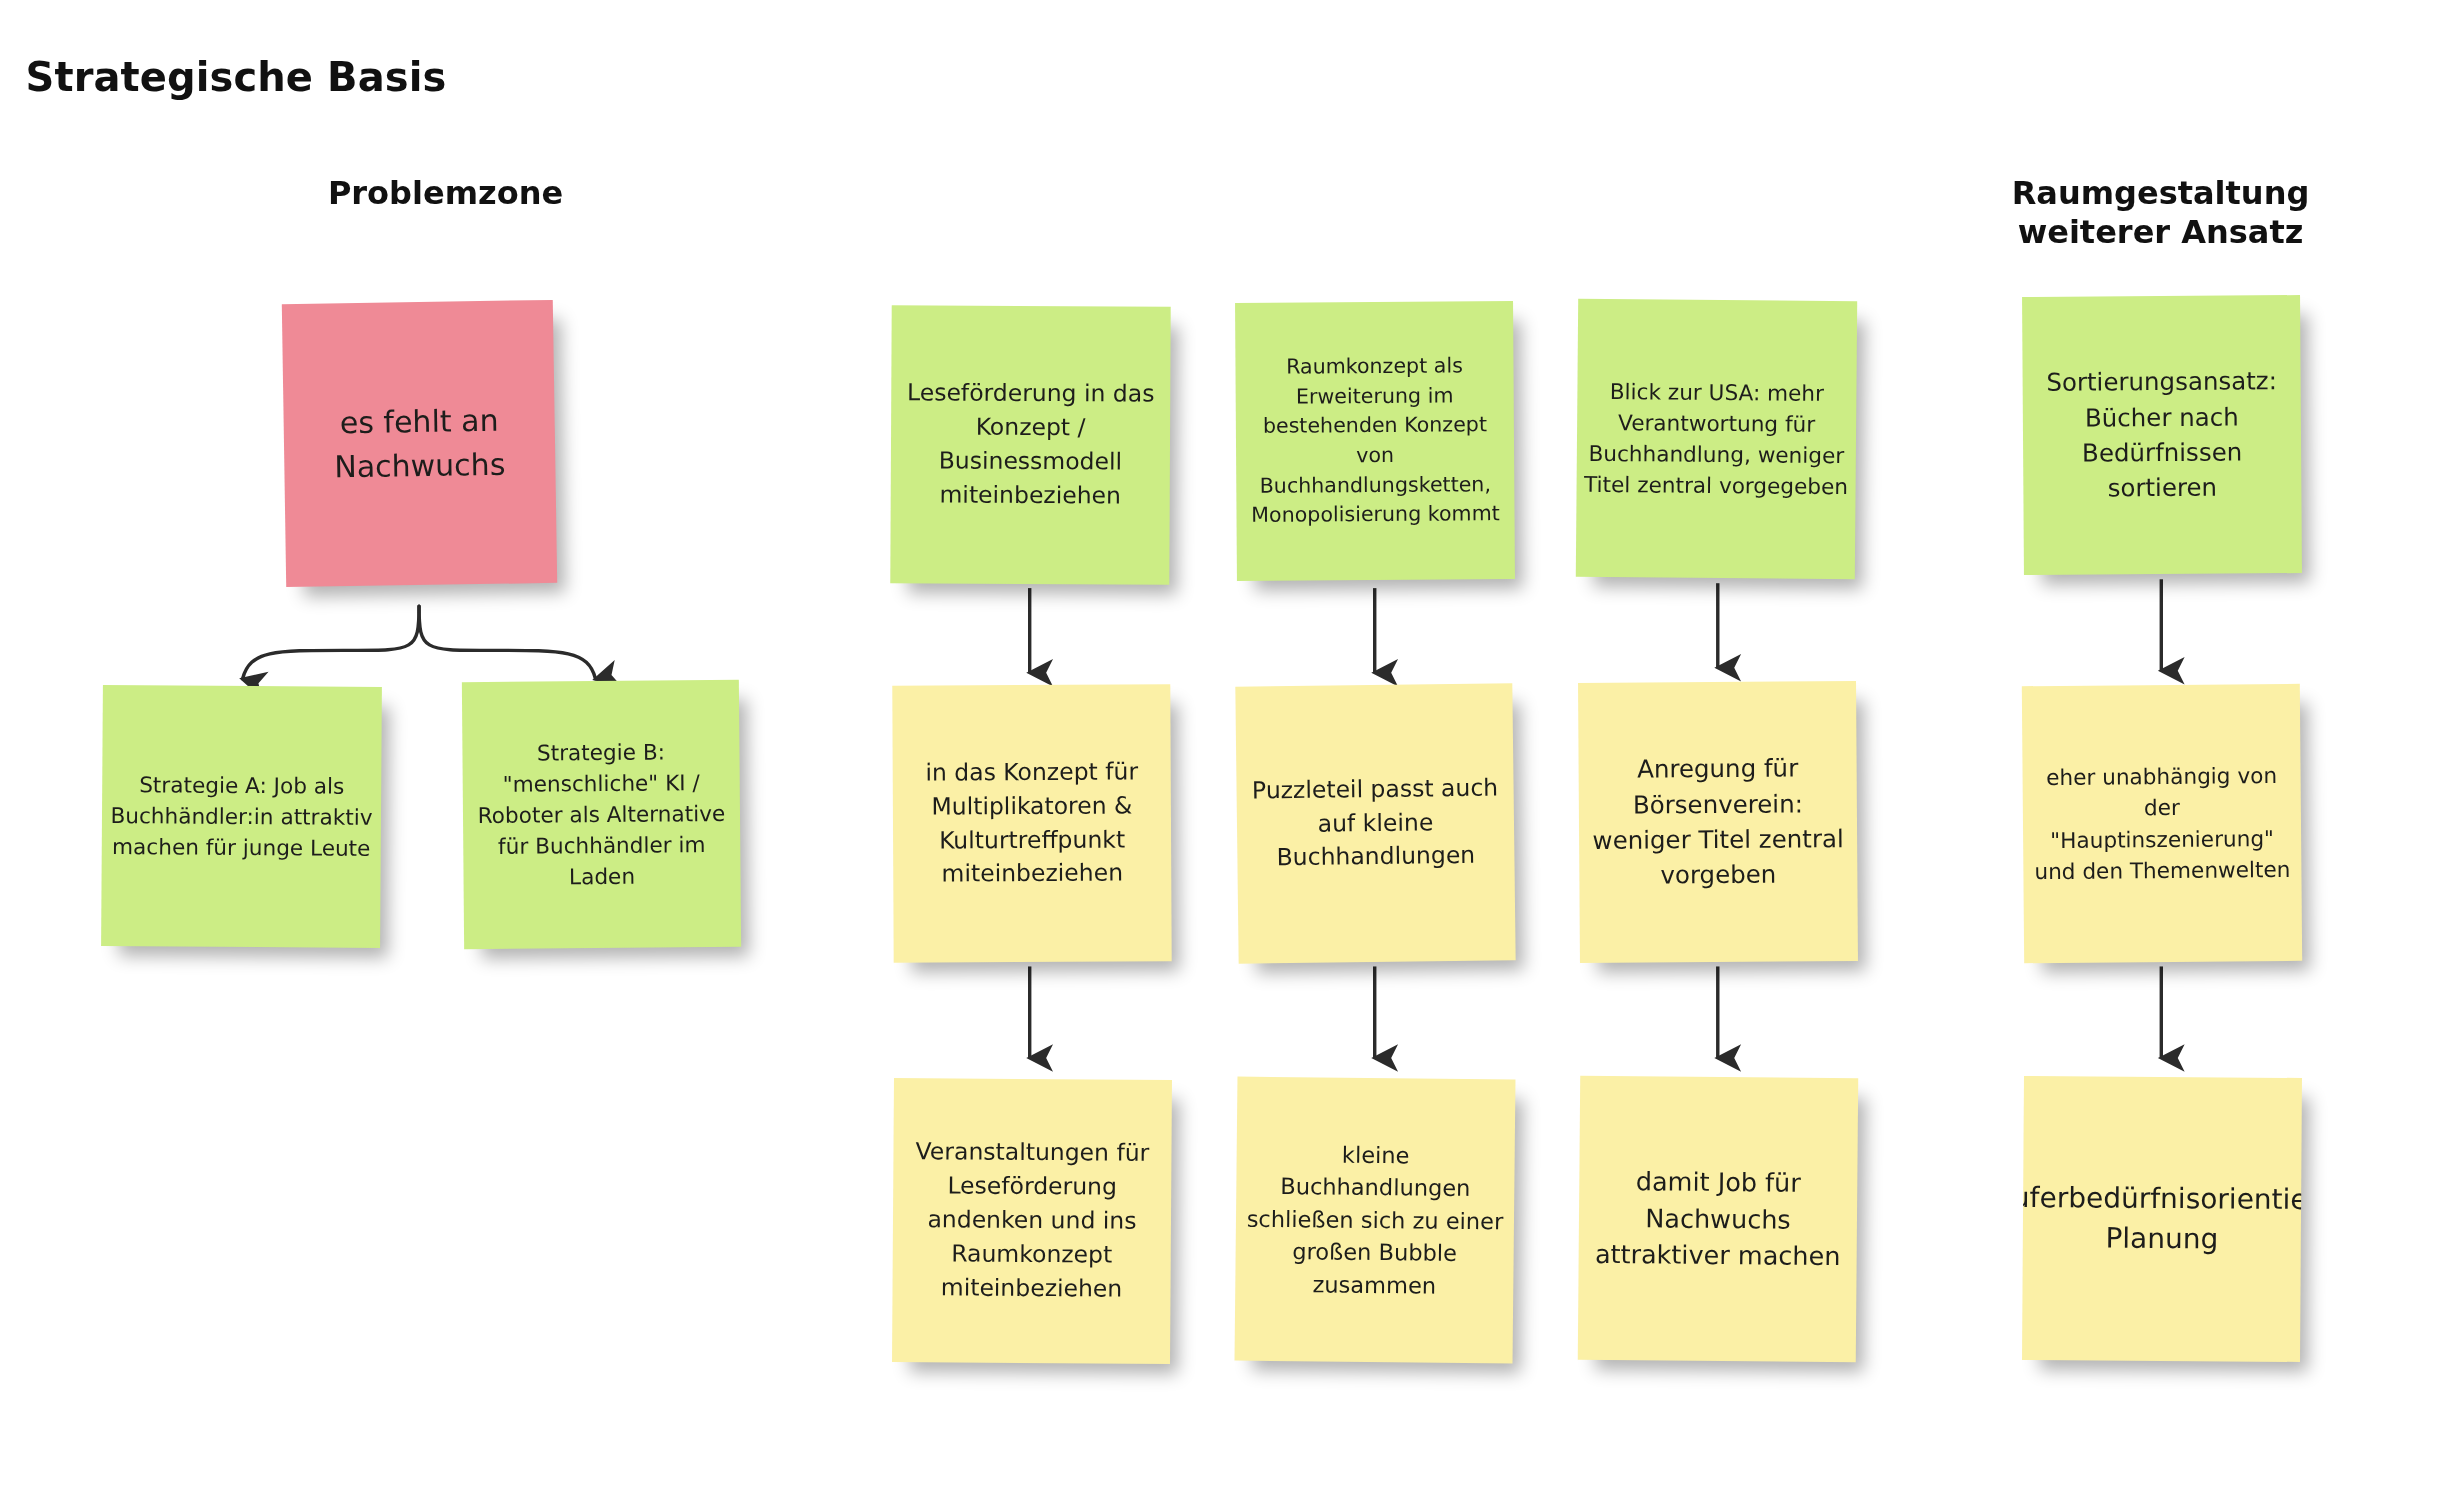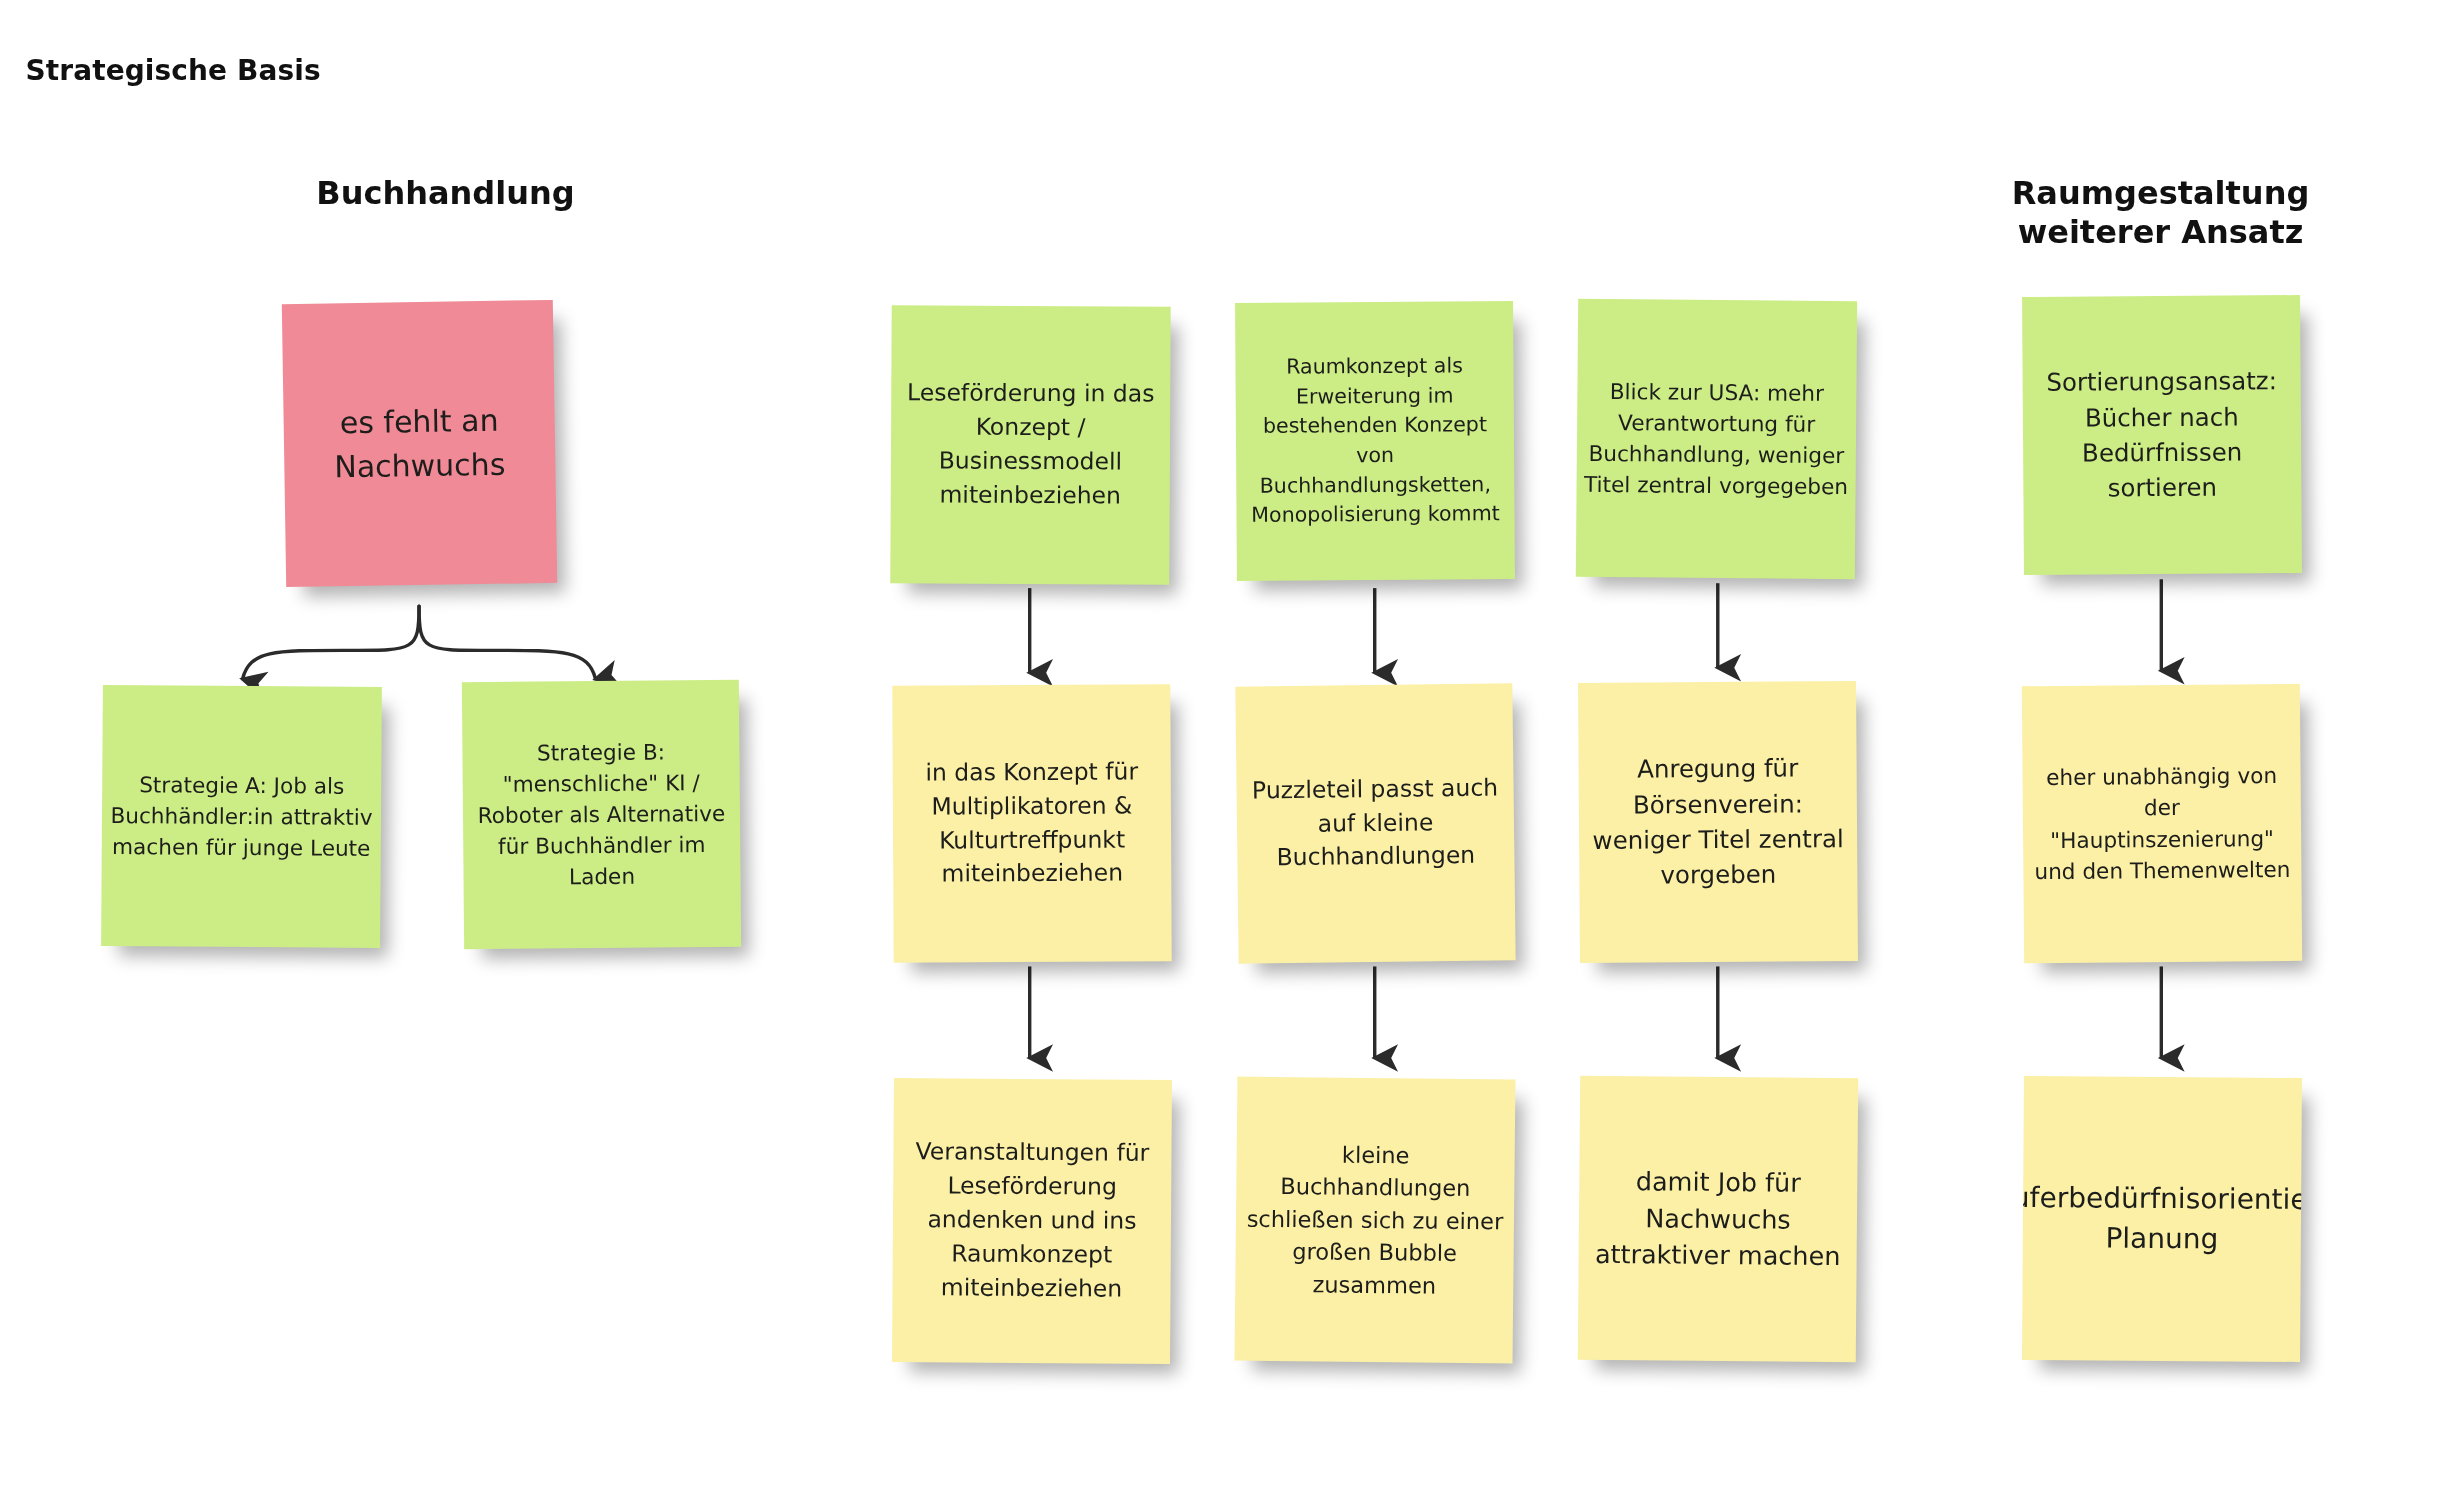--- a/index.html
+++ b/index.html
@@ -21,21 +21,21 @@
     width: 2548px;
     height: 1508px;
     background: #ffffff;
   }
 
   
   .board-title {
     position: absolute;
     left: 25.5px;
     top: 54px;
-    font-size: 28px;
+    font-size: 40px;
     font-weight: bold;
     color: #111111;
     letter-spacing: 0.1px;
     white-space: nowrap;
   }
   .col-header {
     position: absolute;
     font-size: 32px;
     font-weight: bold;
     color: #111111;
@@ -71,21 +71,21 @@
     pointer-events: none;
   }
 </style>
 </head>
 <body>
 
 <div id="canvas">
 
   <div class="board-title">Strategische Basis</div>
 
-  <div class="col-header" style="left:176px; top:174px; width:539px;">Buchhandlung</div>
+  <div class="col-header" style="left:176px; top:174px; width:539px;">Problemzone</div>
 
 
   <div class="col-header" style="left:1940px; top:174px; width:441px; white-space:pre-line;">Raumgestaltung
 weiterer Ansatz</div>
 
   <svg id="arrows" viewBox="0 0 5199 3077">
     <defs>
       <marker id="ah" markerWidth="9" markerHeight="9" refX="4.3" refY="7.4" orient="auto" markerUnits="strokeWidth">
         <path d="M0.4,0.6 L4.4,8.4 L8.4,0.6 L4.4,2.6 Z" fill="#2b2b2b"></path>
       </marker>

